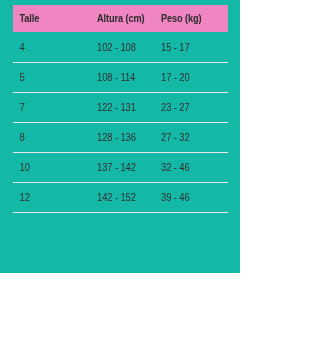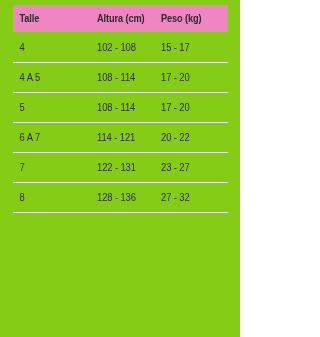--- a/index.html
+++ b/index.html
@@ -10,22 +10,22 @@
     width: 240px;
     height: 337px;
     background: #ffffff;
     font-family: "Liberation Sans", sans-serif;
     overflow: hidden;
   }
 
   .size-chart {
     position: relative;
     width: 240px;
-    height: 337px;
-    background: #84cc16;
+    height: 273px;
+    background: #14b8a6;
     box-sizing: border-box;
   }
 
   .chart-table {
     position: absolute;
     left: 13px;
     top: 5px;
     width: 215px;
     border-collapse: collapse;
     table-layout: fixed;
@@ -100,39 +100,39 @@
         <th class="th-peso">Peso (kg)</th>
       </tr>
     </thead>
     <tbody id="table-body">
         <tr class="data-row">
           <td class="td-talle">4</td>
           <td class="td-altura">102 - 108</td>
           <td class="td-peso">15 - 17</td>
         </tr>
         <tr class="data-row">
-          <td class="td-talle">4 A 5</td>
-          <td class="td-altura">108 - 114</td>
-          <td class="td-peso">17 - 20</td>
-        </tr>
-        <tr class="data-row">
           <td class="td-talle">5</td>
           <td class="td-altura">108 - 114</td>
           <td class="td-peso">17 - 20</td>
-        </tr>
-        <tr class="data-row">
-          <td class="td-talle">6 A 7</td>
-          <td class="td-altura">114 - 121</td>
-          <td class="td-peso">20 - 22</td>
         </tr>
         <tr class="data-row">
           <td class="td-talle">7</td>
           <td class="td-altura">122 - 131</td>
           <td class="td-peso">23 - 27</td>
         </tr>
         <tr class="data-row">
           <td class="td-talle">8</td>
           <td class="td-altura">128 - 136</td>
           <td class="td-peso">27 - 32</td>
         </tr>
+        <tr class="data-row">
+          <td class="td-talle">10</td>
+          <td class="td-altura">137 - 142</td>
+          <td class="td-peso">32 - 46</td>
+        </tr>
+        <tr class="data-row">
+          <td class="td-talle">12</td>
+          <td class="td-altura">142 - 152</td>
+          <td class="td-peso">39 - 46</td>
+        </tr>
       </tbody>
   </table>
 </div>
 
 </body></html>

